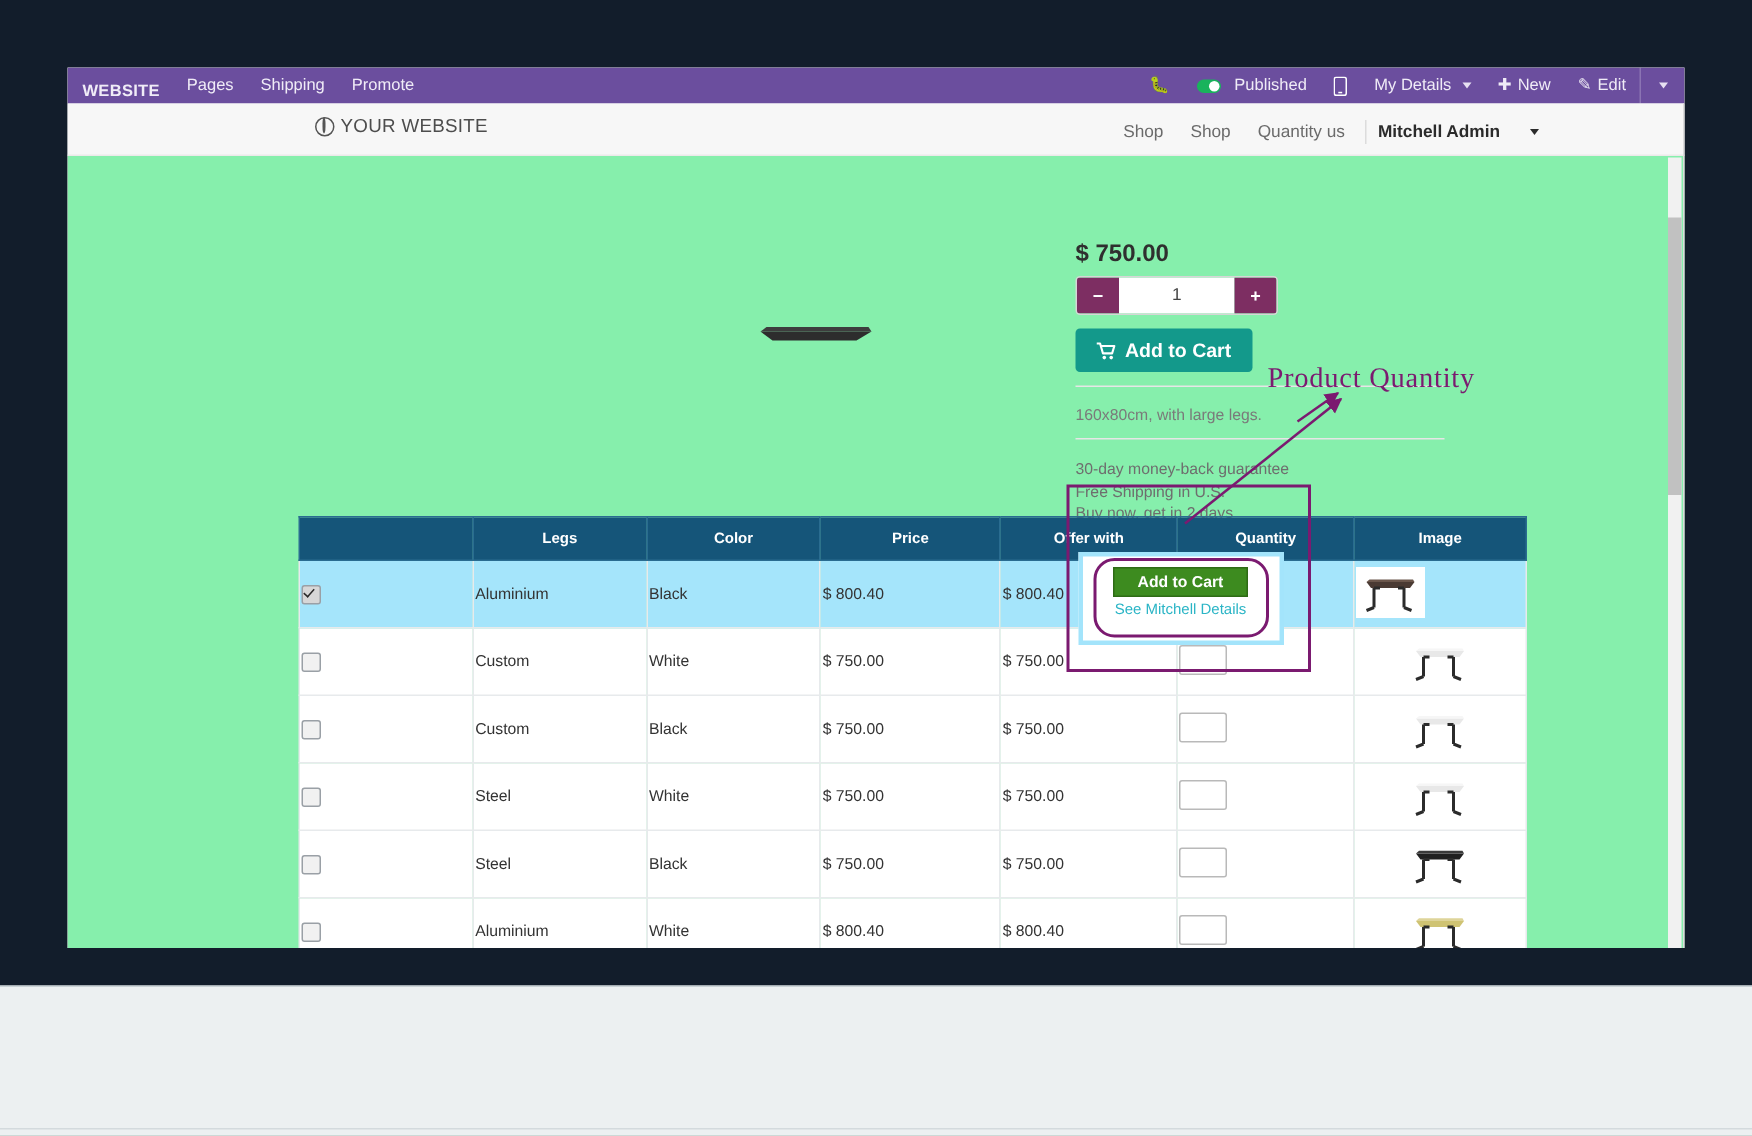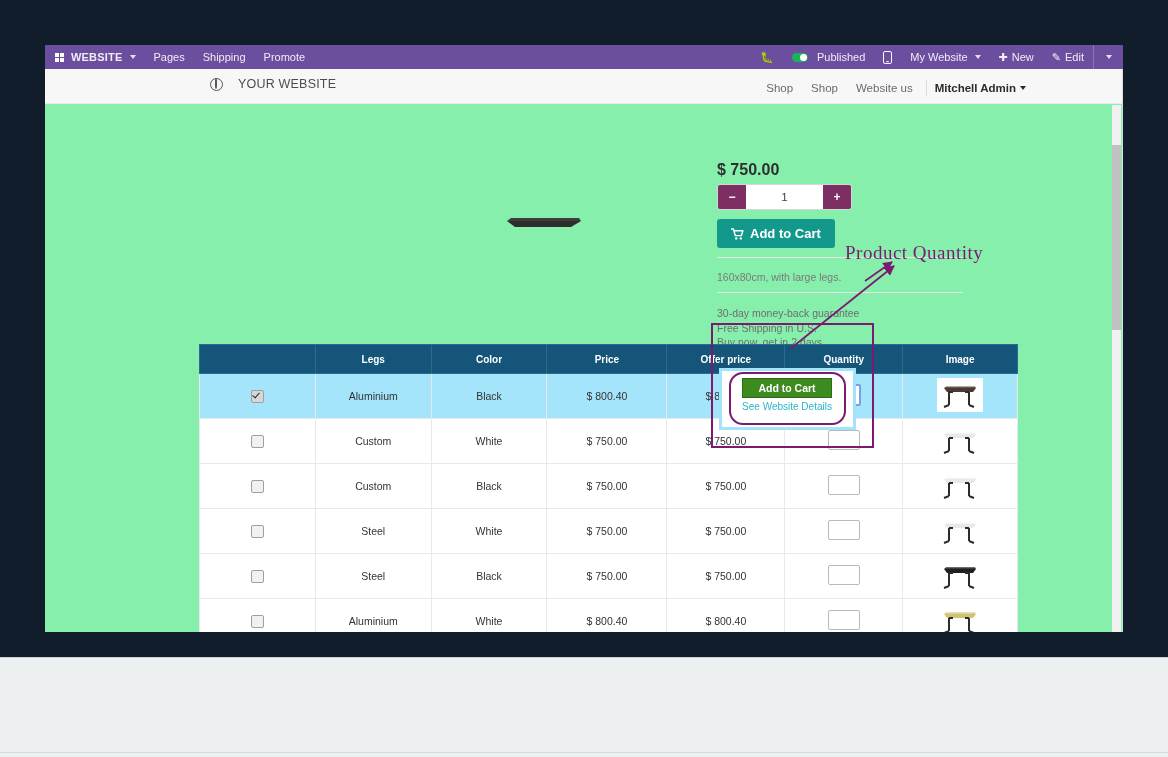--- a/index.html
+++ b/index.html
@@ -37,21 +37,21 @@
     background: #6b4e9e;
     display: flex; align-items: center;
     color: #ffffff; font-size: 11px;
   }
   .topbar-left { display: flex; align-items: center; padding-left: 6px; }
   .tb-item {
     display: flex; align-items: center; gap: 4px;
     padding: 0 9px; height: 24px; line-height: 24px;
     white-space: nowrap; color: #f0ecf7;
   }
-  .tb-item.brand { font-weight: bold; letter-spacing: .2px; padding-left: 4px; }
+  .tb-item.brand { font-weight: bold; letter-spacing: .2px; padding-left: 4px; flex-direction: column; }
   .grid-icon {
     display: inline-block; width: 9px; height: 9px;
     background:
       linear-gradient(#fff,#fff) 0 0/4px 4px no-repeat,
       linear-gradient(#fff,#fff) 5px 0/4px 4px no-repeat,
       linear-gradient(#fff,#fff) 0 5px/4px 4px no-repeat,
       linear-gradient(#fff,#fff) 5px 5px/4px 4px no-repeat;
     margin-right: 3px;
   }
   .caret {
@@ -75,40 +75,40 @@
   .tb-divider { width:1px; height:24px; background: rgba(255,255,255,.22); }
   .icon-mini { font-size: 11px; line-height: 1; }
   
   .site-header {
     position: absolute; left: 0; top: 24px; width: 1078px; height: 34px;
     background: #f7f7f7;
     border-bottom: 1px solid #eceaea;
   }
   .site-logo {
     position: absolute; left: 165px; top: 8px;
-    display: flex; align-items: center; gap: 15px;
+    display: flex; align-items: center; gap: 4px;
     font-size: 12.5px; color: #4d4d4d; letter-spacing: .2px;
   }
   .globe {
     display:inline-block; width: 11px; height: 11px; border-radius: 50%;
     border: 1.2px solid #555; position: relative;
   }
   .globe::before {
     content:""; position:absolute; left: 3.6px; top: -0.2px;
     width: 2.4px; height: 10.4px; border: 1px solid #555; border-radius: 50%;
     box-sizing: border-box;
   }
   .site-nav {
     position: absolute; right: 97px; top: 11px;
     display: flex; align-items: center; gap: 0px;
     font-size: 11.5px; color: #6b6b6b;
   }
   .site-nav a { color: #6b6b6b; text-decoration: none; padding: 0 9px; }
   .nav-sep { width:1px; height: 16px; background: #dcdcdc; margin: 0 4px; }
-  .user-menu { display:flex; align-items:center; gap:4px; font-weight: bold; color: #2b2b2b; font-size: 11.5px; padding-left: 4px;}
+  .user-menu { display:flex; align-items:center; gap:20px; font-weight: bold; color: #2b2b2b; font-size: 11.5px; padding-left: 4px;}
   .caret-dark {
     display: inline-block;
     border-left: 3.5px solid transparent;
     border-right: 3.5px solid transparent;
     border-top: 4px solid #2b2b2b;
   }
   
   .product-pane { position: absolute; left: 0; top: 59px; width: 1078px; height: 528px; background: #86efac; }
   .desk-hero {
     position: absolute; left: 440px; top: 103px; width: 118px; height: 22px;
@@ -158,21 +158,21 @@
   .vtable th {
     background: #155579; color: #ffffff;
     font-size: 10px; font-weight: bold;
     height: 26px;
     border: 1px solid #2a6c90;
     text-align: center;
   }
   .vtable td {
     border: 1px solid #e7eaec;
     height: 42px;
-    text-align: center;
+    text-align: left;
     vertical-align: middle;
     background: #ffffff;
   }
   .vtable tr.selected td { background: #a5e5fb; }
   .col-check { width: 108px; }
   .col-legs  { width: 108px; }
   .col-color { width: 108px; }
   .col-price { width: 112px; }
   .col-offer { width: 110px; }
   .col-qty   { width: 110px; }
@@ -296,21 +296,21 @@
           <span class="toggle-pill"></span>
           <span>Published</span>
         </div>
         <div class="tb-item">
           <svg width="9" height="13" viewBox="0 0 9 13">
             <rect x="0.5" y="0.5" width="8" height="12" rx="1.4" fill="none" stroke="#ffffff" stroke-width="1"></rect>
             <rect x="3.2" y="10.2" width="2.6" height="1" fill="#ffffff"></rect>
           </svg>
         </div>
         <div class="tb-item">
-          <span>My Website</span>
+          <span>My Details</span>
           <span class="caret"></span>
         </div>
         <div class="tb-item">
           <span class="icon-mini">✚</span>
           <span>New</span>
         </div>
         <div class="tb-item">
           <span class="icon-mini">✎</span>
           <span>Edit</span>
         </div>
@@ -322,21 +322,21 @@
     </div>
 
     <div class="site-header">
       <div class="site-logo">
         <span class="globe"></span>
         <span>YOUR WEBSITE</span>
       </div>
       <div class="site-nav">
         <a href="#">Shop</a>
         <a href="#">Shop</a>
-        <a href="#">Website us</a>
+        <a href="#">Quantity us</a>
         <span class="nav-sep"></span>
         <span class="user-menu">
           <span>Mitchell Admin</span>
           <span class="caret-dark"></span>
         </span>
       </div>
     </div>
 
     <div class="product-pane">
 
@@ -374,21 +374,21 @@
         <div>Buy now, get in 2 days</div>
       </div>
 
       <table class="vtable">
         <thead>
           <tr>
             <th class="col-check"></th>
             <th class="col-legs">Legs</th>
             <th class="col-color">Color</th>
             <th class="col-price">Price</th>
-            <th class="col-offer">Offer price</th>
+            <th class="col-offer">Offer with</th>
             <th class="col-qty">Quantity</th>
             <th class="col-image">Image</th>
           </tr>
         </thead>
         <tbody>
 
           <tr class="selected">
             <td>
               <span class="cbx checked"></span>
             </td>
@@ -537,21 +537,21 @@
     <div class="vp-rightedge"></div>
   </div>
 
   <div class="hl-rect"></div>
 
   <div class="popup-outerbox"></div>
   <div class="popup-round"></div>
   <div class="popup-btn">
     <span>Add to Cart</span>
   </div>
-  <div class="popup-link">See Website Details</div>
+  <div class="popup-link">See Mitchell Details</div>
 
   <div class="anno-label">Product  Quantity</div>
 
   <svg class="anno-svg">
     <defs>
       <marker id="ah" markerWidth="7" markerHeight="7" refX="5.4" refY="3" orient="auto">
         <path d="M0,0 L6,3 L0,6 z" fill="#7b1a70"></path>
       </marker>
     </defs>
 

